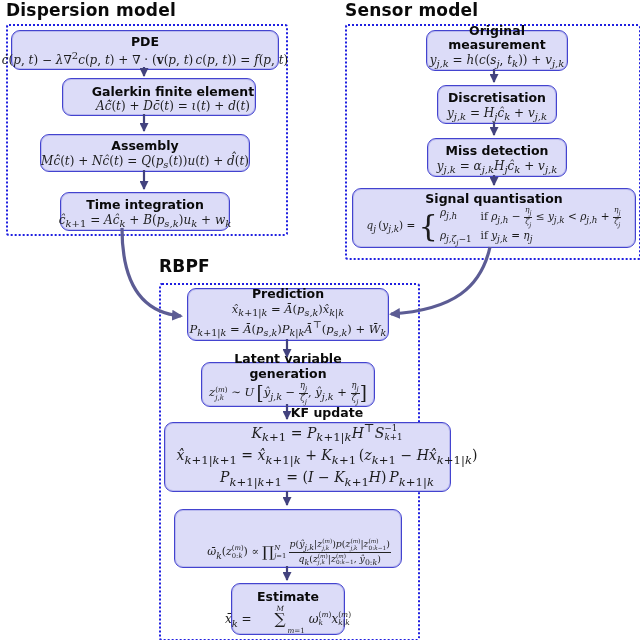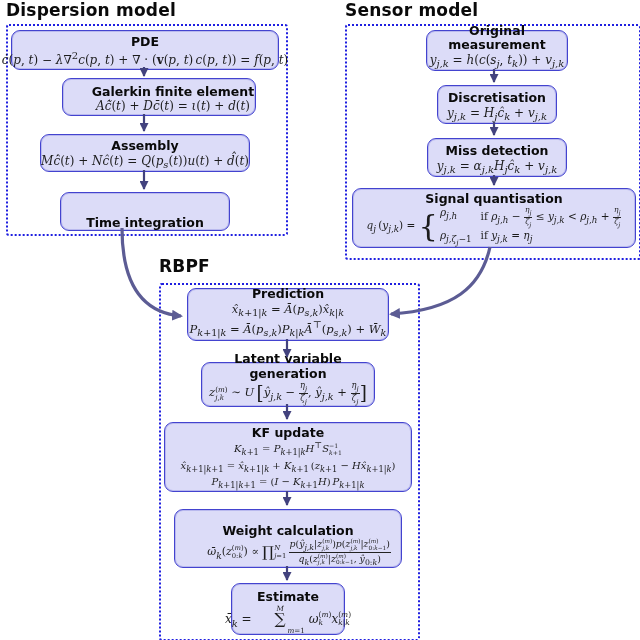--- a/index.html
+++ b/index.html
@@ -40,27 +40,27 @@
   #n-pde{left:11px;top:30px;width:266px;height:38px;}
   #n-galerkin{left:62px;top:78px;width:164px;height:36px;padding-left:28px;}
   #n-assembly{left:40px;top:134px;width:208px;height:36px;}
   #n-time{left:60px;top:192px;width:168px;height:37px;}
   #n-orig{left:426px;top:30px;width:140px;height:39px;}
   #n-disc{left:437px;top:85px;width:118px;height:37px;}
   #n-miss{left:427px;top:138px;width:138px;height:37px;}
   #n-quant{left:352px;top:188px;width:282px;height:58px;}
   #n-pred{left:187px;top:288px;width:200px;height:51px;}
   #n-latent{left:201px;top:362px;width:172px;height:43px;}
-  #n-kf{left:164px;top:422px;width:246px;height:68px;}
+  #n-kf{left:164px;top:422px;width:246px;height:68px;padding-left:39px;}
   #n-weight{left:174px;top:509px;width:226px;height:57px;}
   #n-est{left:231px;top:583px;width:112px;height:50px;}
   #n-quant .nf{font-size:10.5px;}
   #n-pred .nf{font-size:11.5px;}
   #n-latent .nf{font-size:11.5px;}
-  #n-kf .nf{font-size:10px;line-height:1.35;}
+  #n-kf .nf{font-size:14px;line-height:1.35;}
   #n-weight .nf{font-size:11px;margin-left:22px;}
   #d-box{left:6px;top:24px;width:278px;height:208px;}
   #s-box{left:345px;top:24px;width:292px;height:232px;}
   #r-box{left:159px;top:283px;width:257px;height:354px;}
   #t-disp{left:6px;top:0px;width:278px;}
   #t-sens{left:345px;top:0px;width:292px;}
   #t-rbpf{left:159px;top:256px;width:257px;}
   #arrows{position:absolute;left:0;top:0;pointer-events:none;}
 </style>
 </head>
@@ -83,20 +83,21 @@
   <div class="node" id="n-galerkin">
     <div class="nt">Galerkin finite element</div>
     <div class="nf"><i>A</i><i>c̃̇</i>(<i>t</i>) + <i>D</i><i>c̄</i>(<i>t</i>) = <i>ι</i>(<i>t</i>) + <i>d</i>(<i>t</i>)</div>
   </div>
   <div class="node" id="n-assembly">
     <div class="nt">Assembly</div>
     <div class="nf"><i>M</i><i>ĉ̇</i>(<i>t</i>) + <i>N</i><i>ĉ</i>(<i>t</i>) = <i>Q</i>(<i>p</i><sub><i>s</i></sub>(<i>t</i>))<i>u</i>(<i>t</i>) + <i>d̂</i>(<i>t</i>)</div>
   </div>
   <div class="node" id="n-time">
     <div class="nt">Time integration</div>
+    <div class="nf"><i>ĉ</i><sub><i>k</i>+1</sub> = <i>A</i><i>ĉ</i><sub><i>k</i></sub> + <i>B</i>(<i>p</i><sub><i>s,k</i></sub>)<i>u</i><sub><i>k</i></sub> + <i>w</i><sub><i>k</i></sub></div>
   </div>
 
   <div class="node" id="n-orig">
     <div class="nt">Original measurement</div>
     <div class="nf"><i>y</i><sub><i>j,k</i></sub> = <i>h</i>(<i>c</i>(<i>s</i><sub><i>j</i></sub>, <i>t</i><sub><i>k</i></sub>)) + <i>v</i><sub><i>j,k</i></sub></div>
   </div>
   <div class="node" id="n-miss">
     <div class="nt">Miss detection</div>
     <div class="nf"><i>y</i><sub><i>j,k</i></sub> = <i>α</i><sub><i>j,k</i></sub><i>H</i><sub><i>j</i></sub><i>ĉ</i><sub><i>k</i></sub> + <i>v</i><sub><i>j,k</i></sub></div>
   </div>
@@ -120,21 +121,20 @@
   </div>
   <div class="node" id="n-latent">
     <div class="nt">Latent variable generation</div>
     <div class="nf"><i>z</i><span class="ss"><span>(<i>m</i>)</span><span><i>j,k</i></span></span> ∼ <i>U</i> <span class="big">[</span><i>ŷ</i><sub><i>j,k</i></sub> − <span class="frac"><span class="ft"><i>η</i><sub><i>j</i></sub></span><span class="fb"><i>ζ</i><sub><i>j</i></sub></span></span>, <i>ŷ</i><sub><i>j,k</i></sub> + <span class="frac"><span class="ft"><i>η</i><sub><i>j</i></sub></span><span class="fb"><i>ζ</i><sub><i>j</i></sub></span></span><span class="big">]</span></div>
   </div>
   <div class="node" id="n-kf">
     <div class="nt">KF update</div>
     <div class="nf"><i>K</i><sub><i>k</i>+1</sub> = <i>P</i><sub><i>k</i>+1|<i>k</i></sub><i>H</i><sup>⊤</sup><i>S</i><span class="ss"><span>−1</span><span><i>k</i>+1</span></span><br><i>x̂</i><sub><i>k</i>+1|<i>k</i>+1</sub> = <i>x̂</i><sub><i>k</i>+1|<i>k</i></sub> + <i>K</i><sub><i>k</i>+1</sub> (<i>z</i><sub><i>k</i>+1</sub> − <i>H</i><i>x̂</i><sub><i>k</i>+1|<i>k</i></sub>)<br><i>P</i><sub><i>k</i>+1|<i>k</i>+1</sub> = (<i>I</i> − <i>K</i><sub><i>k</i>+1</sub><i>H</i>) <i>P</i><sub><i>k</i>+1|<i>k</i></sub></div>
   </div>
   <div class="node" id="n-weight">
-    <div class="nt">Weight calculation</div>
     <div class="nf"><i>ω̄</i><sub><i>k</i></sub>(<i>z</i><span class="ss"><span>(<i>m</i>)</span><span>0:<i>k</i></span></span>) ∝ <span class="op">∏</span><span class="ss"><span><i>N</i></span><span><i>j</i>=1</span></span> <span class="frac bigf"><span class="ft"><i>p</i>(<i>ŷ</i><sub><i>j,k</i></sub>|<i>z</i><span class="ss"><span>(<i>m</i>)</span><span><i>j,k</i></span></span>)<i>p</i>(<i>z</i><span class="ss"><span>(<i>m</i>)</span><span><i>j,k</i></span></span>|<i>z</i><span class="ss"><span>(<i>m</i>)</span><span>0:<i>k</i>−1</span></span>)</span><span class="fb"><i>q</i><sub><i>k</i></sub>(<i>z</i><span class="ss"><span>(<i>m</i>)</span><span><i>j,k</i></span></span>|<i>z</i><span class="ss"><span>(<i>m</i>)</span><span>0:<i>k</i>−1</span></span>, <i>ŷ</i><sub>0:<i>k</i></sub>)</span></span></div>
   </div>
   <div class="node" id="n-est">
     <div class="nt">Estimate</div>
     <div class="nf"><i>x̄</i><sub><i>k</i></sub> = <span class="lim"><span class="t"><i>M</i></span><span class="o">∑</span><span class="b"><i>m</i>=1</span></span> <i>ω</i><span class="ss"><span>(<i>m</i>)</span><span><i>k</i></span></span><i>x</i><span class="ss"><span>(<i>m</i>)</span><span><i>k</i>|<i>k</i></span></span></div>
   </div>
 
   <svg id="arrows" width="640" height="640" viewBox="0 0 640 640">
     <defs>
       <marker id="ah" markerUnits="userSpaceOnUse" markerWidth="10" markerHeight="9" refX="8" refY="4.5" orient="auto">

